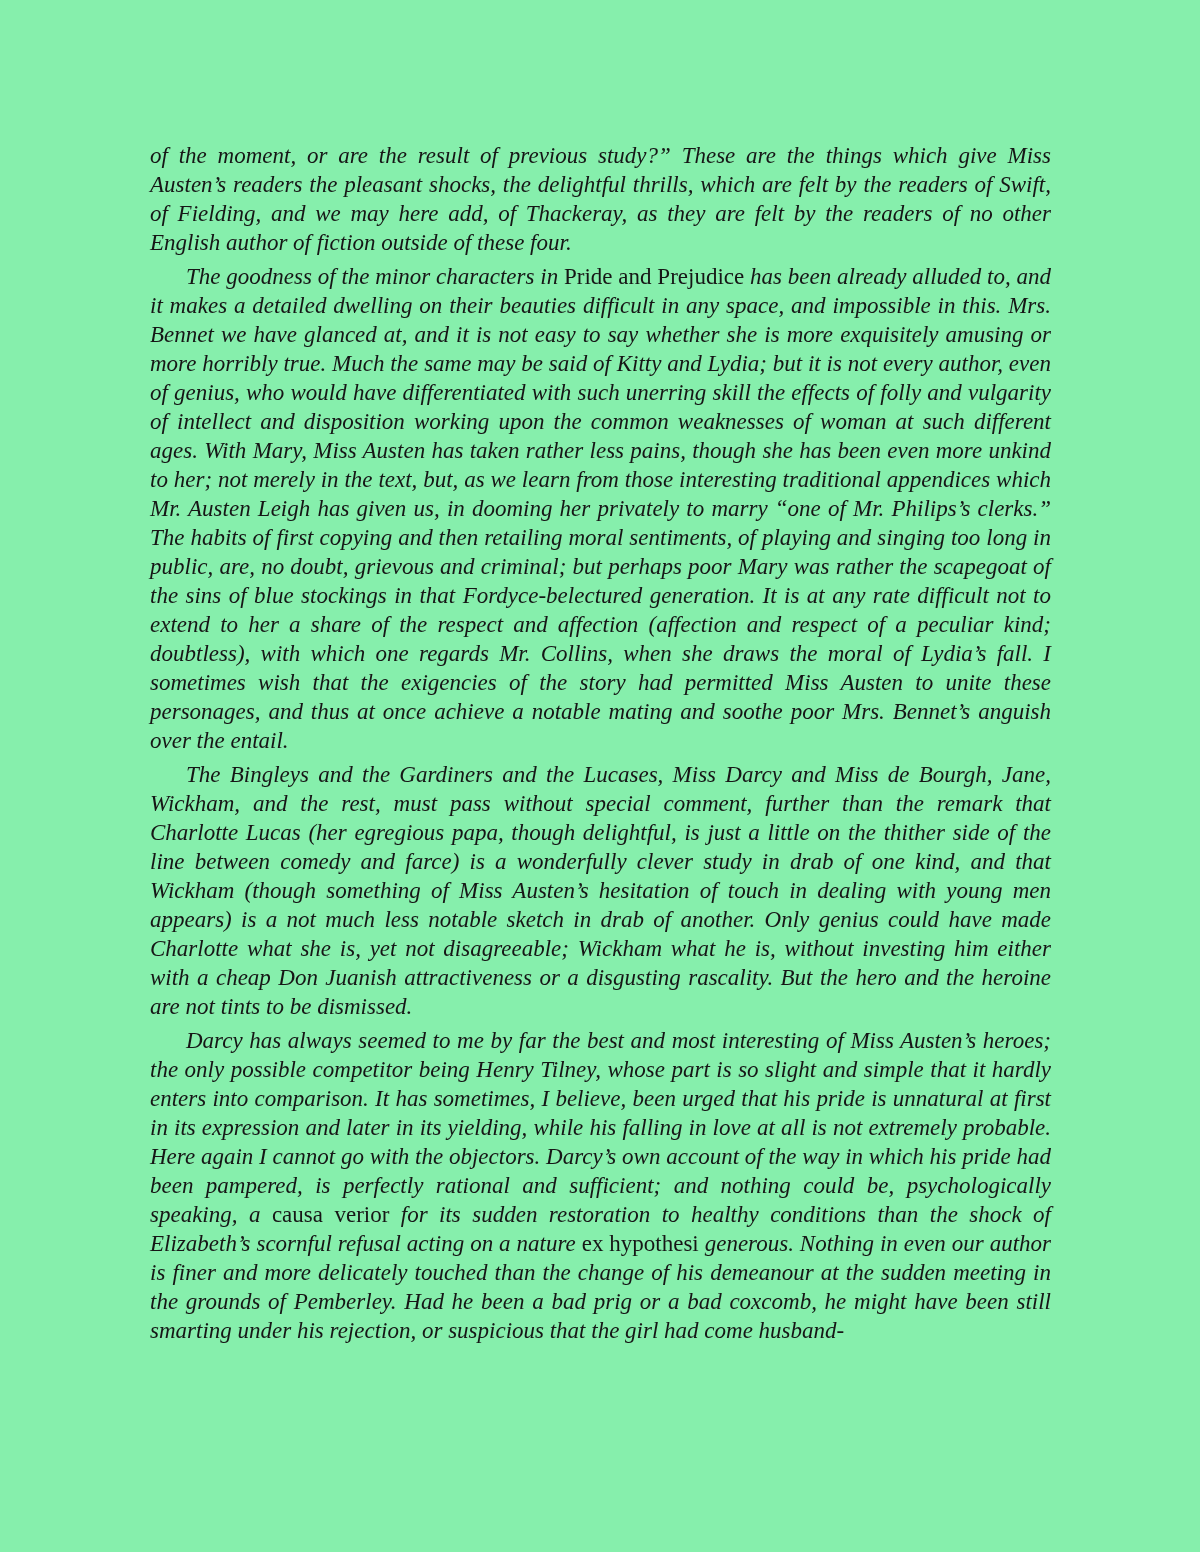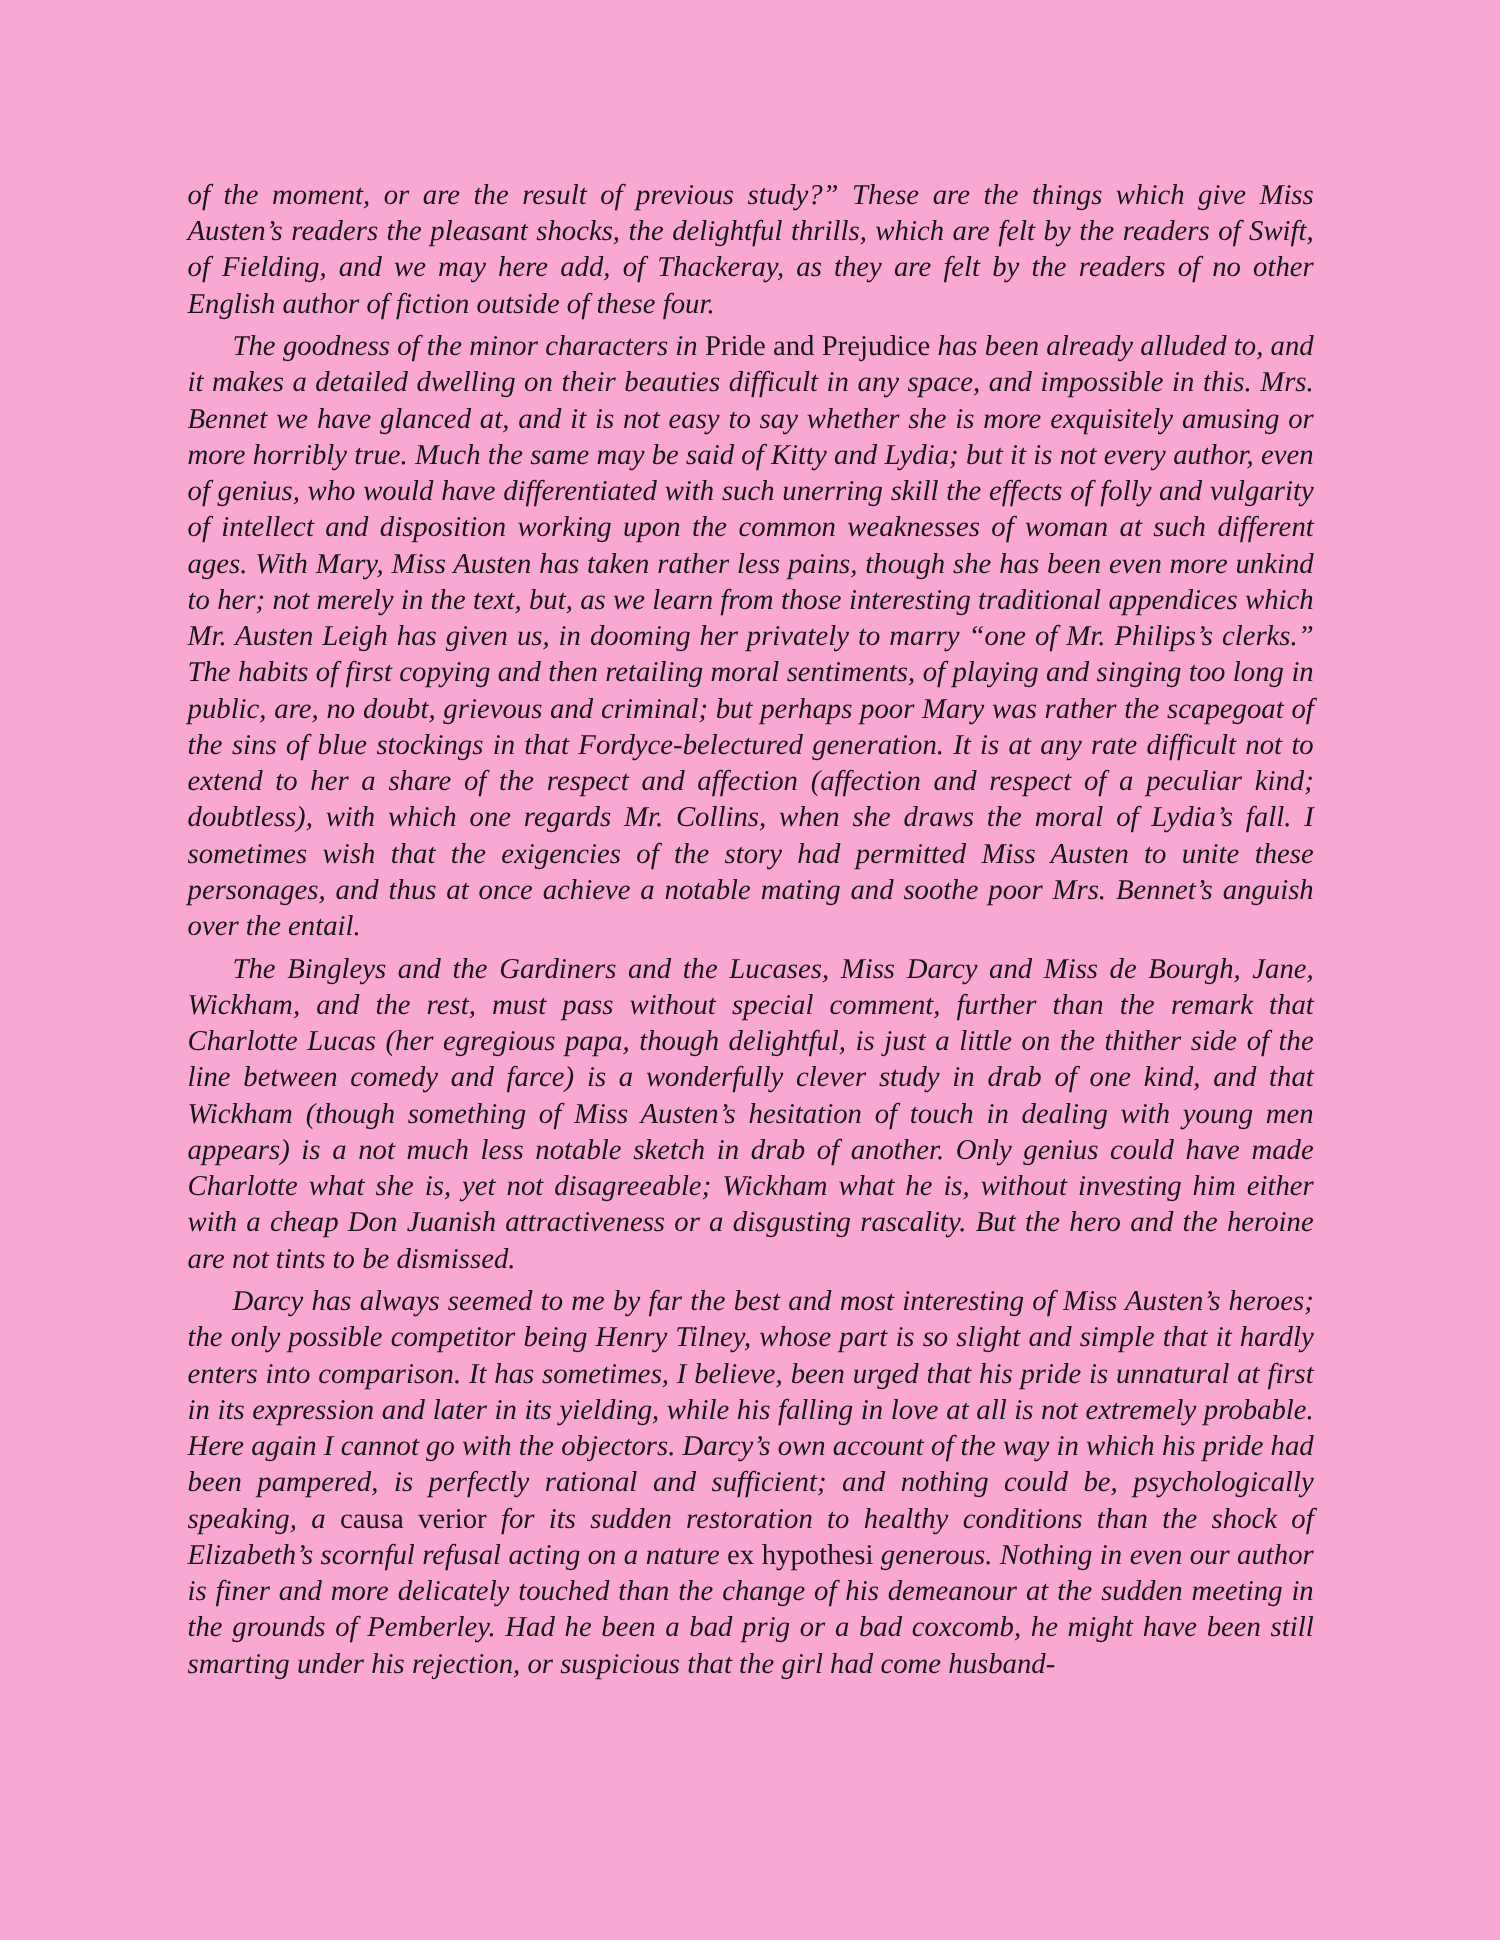--- a/index.html
+++ b/index.html
@@ -4,21 +4,21 @@
 <style>
   html, body {
     margin: 0;
     padding: 0;
     background: #ffffff;
   }
   .page {
     position: relative;
     width: 1200px;
     height: 1552px;
-    background: #f9a8d4;
+    background: #86efac;
     overflow: hidden;
   }
   .text-block {
     position: absolute;
     left: 150px;
     top: 141px;
     width: 901px;
   }
   p.para {
     margin: 0 0 5px 0;

